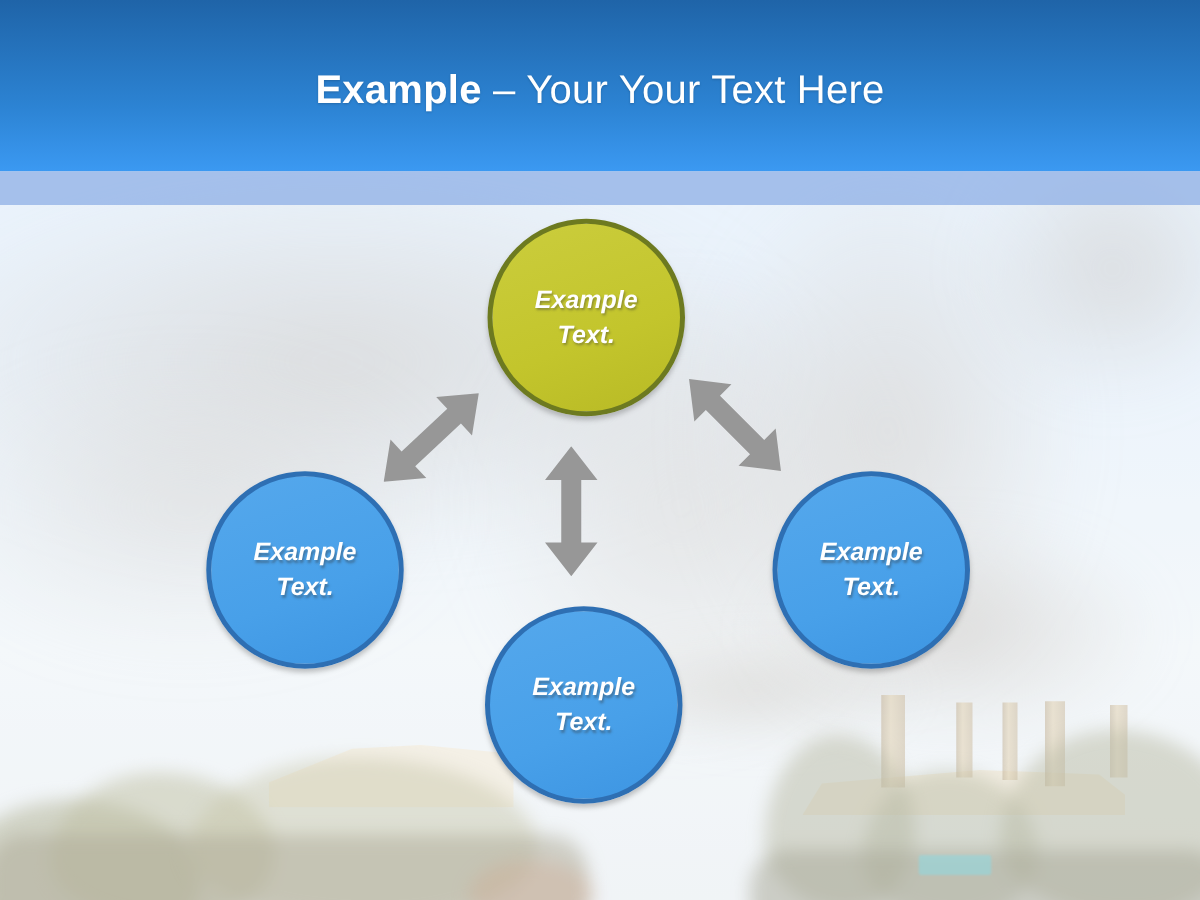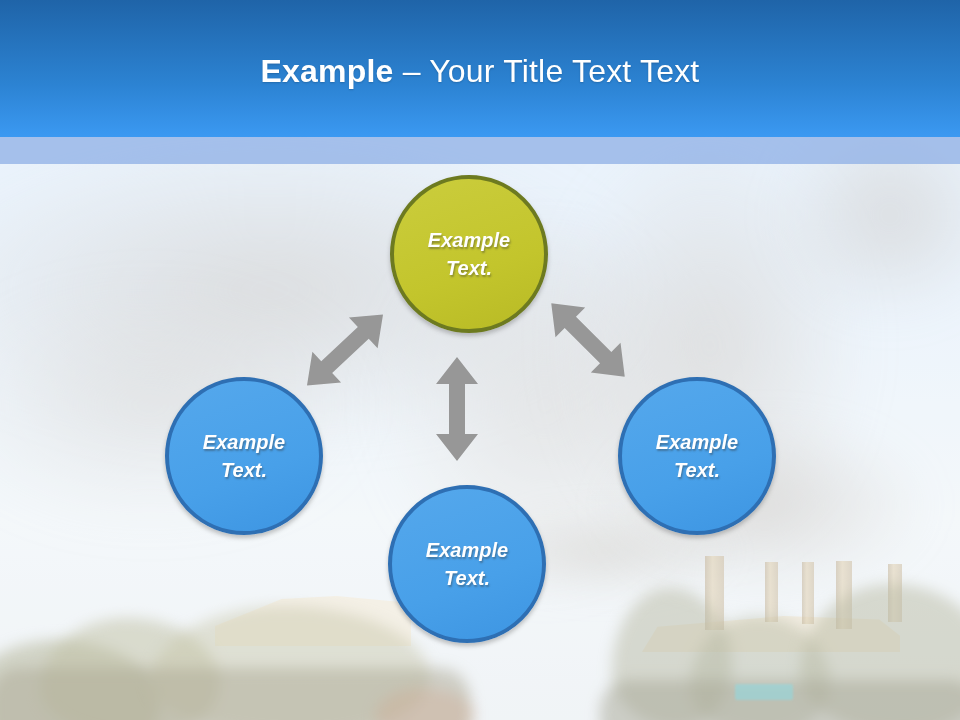--- a/index.html
+++ b/index.html
@@ -96,21 +96,21 @@
     <div class="tree t6"></div>
     <div class="tree t7"></div>
     <div class="tree t8"></div>
     <div class="tree t9"></div>
     <div class="sign"></div>
   </div>
   <div class="wash"></div>
 
   <div class="header">
     <div class="title">
-      <span class="b">Example</span><span class="r"> – Your Title Text Text</span>
+      <span class="b">Example</span><span class="r"> – Your Your Text Here</span>
     </div>
   </div>
   <div class="band"></div>
 
   <div class="arrow arrow-left">
     <svg viewBox="0 0 104 46">
       <path d="M0 23 L27 2 L27 15 L77 15 L77 2 L104 23 L77 44 L77 31 L27 31 L27 44 Z" fill="#979797"></path>
     </svg>
   </div>
   <div class="arrow arrow-down">

